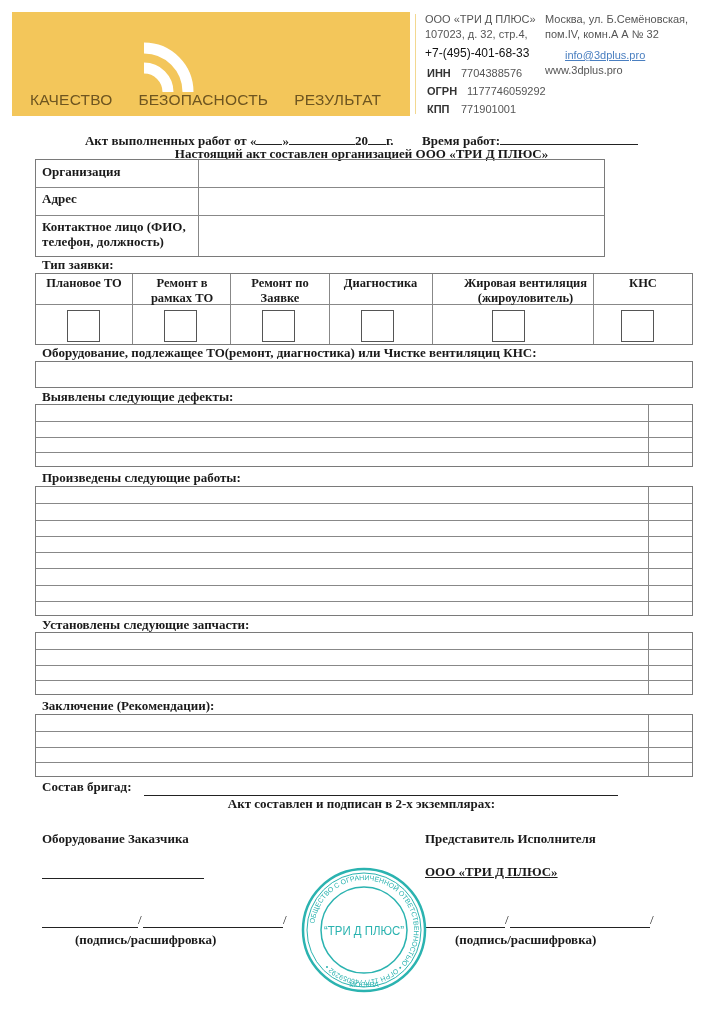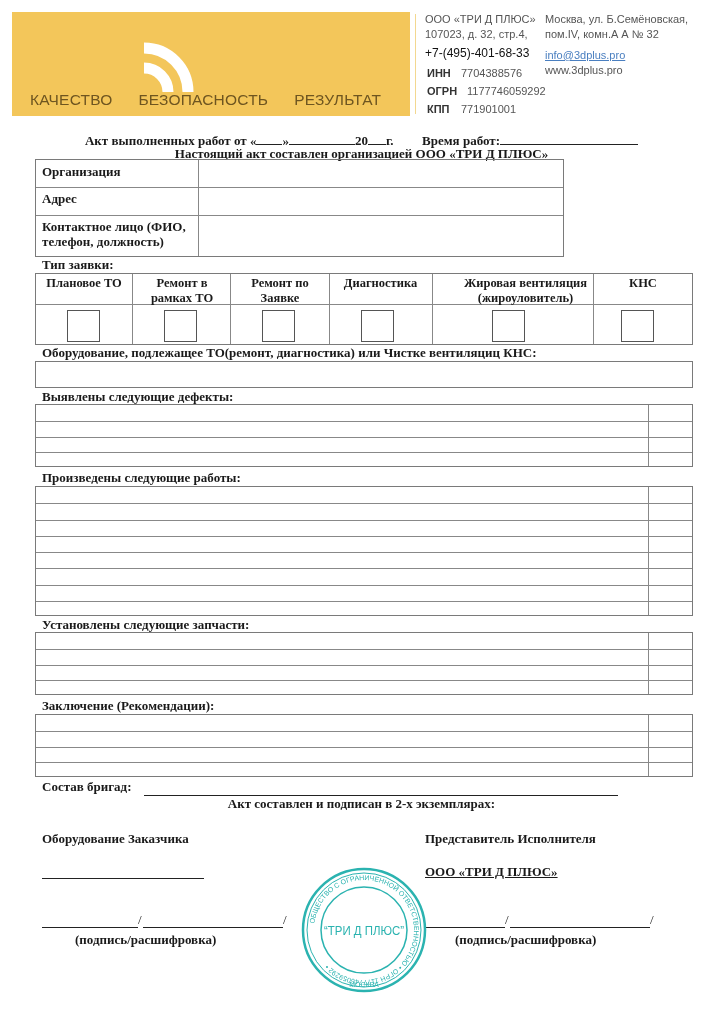--- a/index.html
+++ b/index.html
@@ -11,21 +11,21 @@
   .logo-main { left:16px; top:6px; font-family:"Liberation Sans", sans-serif;
                font-size:66px; color:#2b2b2b; letter-spacing:1px; line-height:72px; white-space:nowrap; }
   .logo-signal { left:128px; top:28px; width:56px; height:56px; }
   .logo-tag { left:18px; top:79px; font-family:"Liberation Sans", sans-serif; font-size:15.5px;
               color:#6e5520; white-space:nowrap; letter-spacing:0.2px; }
   .logo-tag span { margin-right:26px; }
   .contacts { font-family:"Liberation Sans", sans-serif; font-size:11px; color:#555; line-height:15px; }
   .c1 { left:425px; top:12px; }
   .c2 { left:545px; top:12px; }
   .phone { left:425px; top:46px; font-size:12px; color:#111; font-family:"Liberation Sans", sans-serif;text-align:right; }
-  .email { color:#4a7fc0; text-decoration:underline; }
+  .email { color:#4a7fc0; text-decoration:underline;margin-left:20px; }
   .reg { left:427px; top:64px; font-family:"Liberation Sans", sans-serif; font-size:11px; color:#555; }
   .reg div { height:18px; line-height:18px; }
   .reg b { display:inline-block; width:34px; color:#333; font-weight:bold; }
   .reg .wide b { width:40px; }
   
   .title { left:0; width:723px; text-align:center; font-weight:bold; font-size:13px; white-space:nowrap; }
   .t1 { top:131px; }
   .t2 { top:146px; }
   .uline { display:inline-block; border-bottom:1px solid #222; height:13px; vertical-align:baseline; }
   
@@ -71,21 +71,21 @@
   <div><b>КПП</b><span>771901001</span></div>
 </div>
 
 <div class="abs title t1">
   <span>Акт  выполненных работ от «</span><span class="uline" style="width:26px"></span><span>»</span><span class="uline" style="width:66px"></span><span>20</span><span class="uline" style="width:18px"></span><span>г.</span>
   <span style="display:inline-block;width:22px"></span>
   <span>Время работ:</span><span class="uline" style="width:138px"></span>
 </div>
 <div class="abs title t2">Настоящий акт составлен организацией ООО «ТРИ Д ПЛЮС»</div>
 
-<div class="abs box" style="left:35px;top:159px;width:529px;height:98px">
+<div class="abs box" style="left:35px;top:159px;width:570px;height:98px">
   <div class="vline" style="left:162px"></div>
   <div class="hline" style="top:27px"></div>
   <div class="hline" style="top:55px"></div>
   <div class="cell-label" style="top:4px">Организация</div>
   <div class="cell-label" style="top:31px">Адрес</div>
   <div class="cell-label" style="top:59px;width:155px;white-space:normal">Контактное лицо (ФИО, телефон, должность)</div>
   <div class="abs" style="left:164px;top:0;right:0;height:26px"></div>
   <div class="abs" style="left:164px;top:28px;right:0;height:26px"></div>
   <div class="abs" style="left:164px;top:56px;right:0;bottom:0"></div>
 </div>

